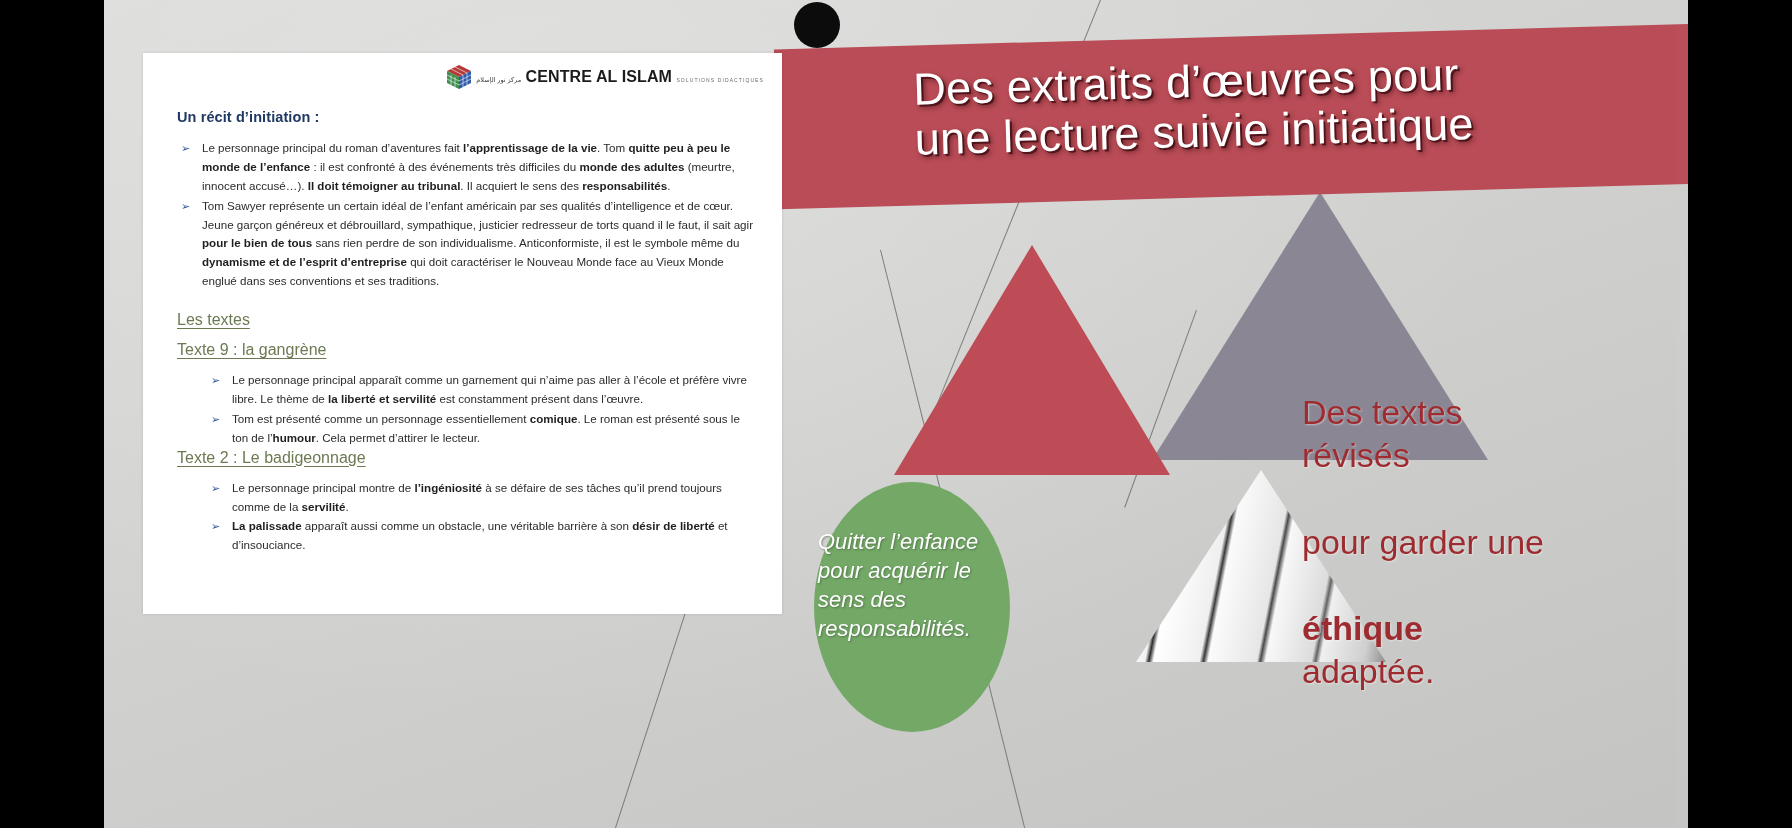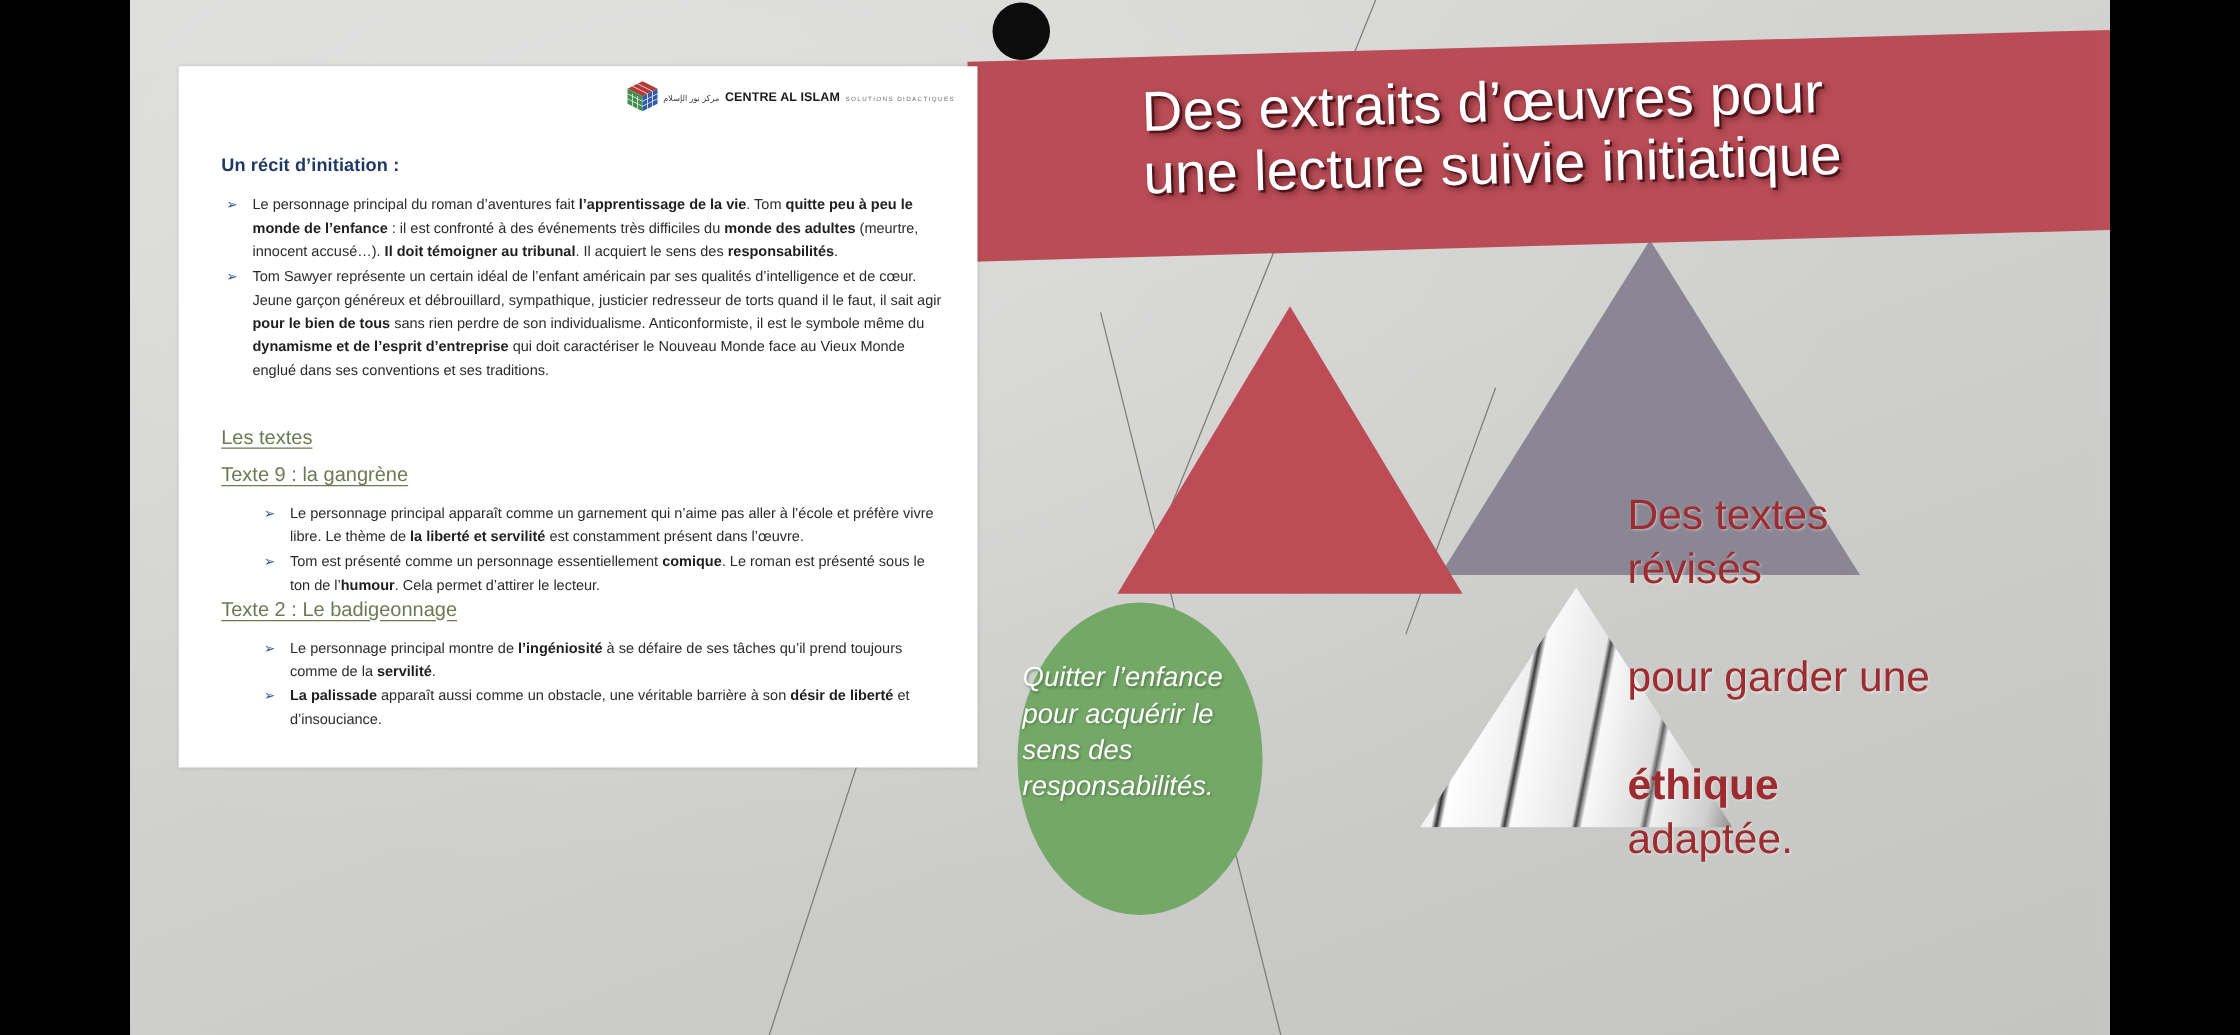--- a/index.html
+++ b/index.html
@@ -186,51 +186,51 @@
     display:flex; align-items:center; gap:4px;
   }
   .logo-cube { width: 26px; height: 26px; position:relative; }
   .logo-cube svg { display:block; }
   .logo-txt { line-height: 1; }
   .logo-arabic {
     font-size: 6.5px; color:#3a3a3a; letter-spacing:.2px;
     text-align:center; margin-bottom:1px;
   }
   .logo-name {
-    font-size: 10px; font-weight: 700; color:#1b1b1b;
+    font-size: 16px; font-weight: 700; color:#1b1b1b;
     letter-spacing: .1px;
   }
   .logo-sub {
     font-size: 5px; color:#6a6a6a; letter-spacing: 1.1px;
     margin-top: 1px;
   }
 
   .doc-body {
     position:absolute;
-    left: 34px; top: 72px;
+    left: 34px; top: 56px;
     right: 26px;
   }
 
   h2.doc-h-blue {
     margin: 0 0 14px 0;
     font-size: 14.5px;
     font-weight: 700;
     color: #1f3864;
     letter-spacing: .1px;
   }
 
   .doc-h-green {
     font-size: 16px;
     color: #6b7a52;
     text-decoration: underline;
     text-underline-offset: 3px;
     margin: 0 0 12px 0;
     font-weight: 400;
   }
-  .sp-top-1 { margin-top: 35px; }
+  .sp-top-1 { margin-top: 20px; }
   .sp-top-2 { margin-top: 0; }
 
   ul.bl {
     list-style: none;
     margin: 0 0 0 0;
     padding: 0;
   }
   ul.bl.indent { padding-left: 30px; }
   ul.bl li {
     position: relative;

